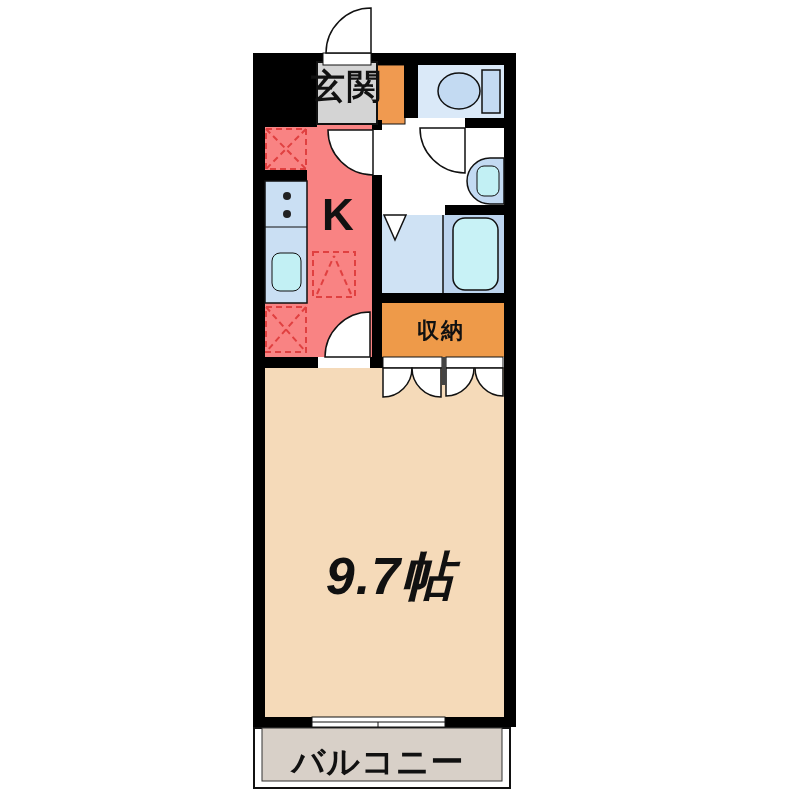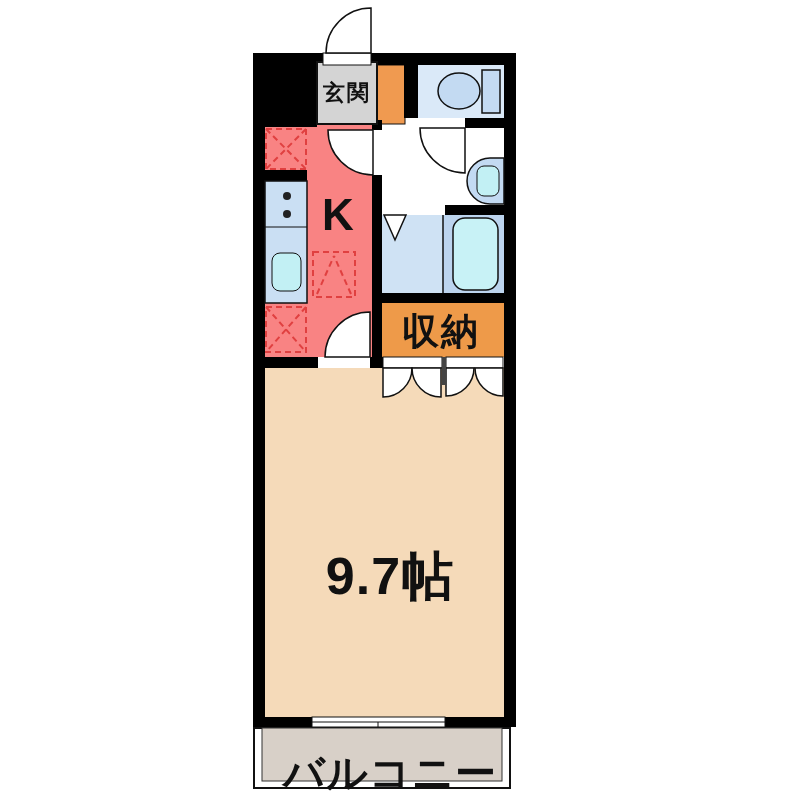--- a/index.html
+++ b/index.html
@@ -8,26 +8,26 @@
     font-family:"Liberation Sans","DejaVu Sans",sans-serif;
     overflow:hidden;
   }
   #plan{position:relative;width:800px;height:800px;}
   #plan svg{position:absolute;left:0;top:0;}
   .lbl{
     position:absolute;transform:translate(-50%,-50%);
     font-weight:bold;color:#111;white-space:nowrap;
     letter-spacing:2px;line-height:1;
   }
-  .lbl-entrance{left:347px;top:93px;font-size:22px;}
+  .lbl-entrance{left:347px;top:87px;font-size:34px;font-family:Liberation Serif, serif;}
   .lbl-kitchen{left:338px;top:215px;font-size:44px;letter-spacing:0;font-weight:800;}
-  .lbl-storage{left:441px;top:331px;font-size:37px;}
+  .lbl-storage{left:441px;top:331px;font-size:22px;}
   .lbl-room{left:377px;top:511px;font-size:52px;letter-spacing:4px;}
-  .lbl-size{left:390px;top:576px;font-size:52px;letter-spacing:1px;}
-  .lbl-balcony{left:390px;top:761px;font-size:41px;letter-spacing:1px;margin-top:12px;}
+  .lbl-size{left:390px;top:576px;font-size:52px;letter-spacing:1px;font-style:italic;}
+  .lbl-balcony{left:378px;top:761px;font-size:33px;letter-spacing:1px;}
 </style>
 </head>
 <body>
 
 <div id="plan">
   <svg width="800" height="800" viewBox="0 0 800 800">
 
     <g>
       <rect x="265" y="123" width="117" height="234" fill="#F98383"></rect>
       <rect x="265" y="368" width="239" height="349" fill="#F5DAB9"></rect>

